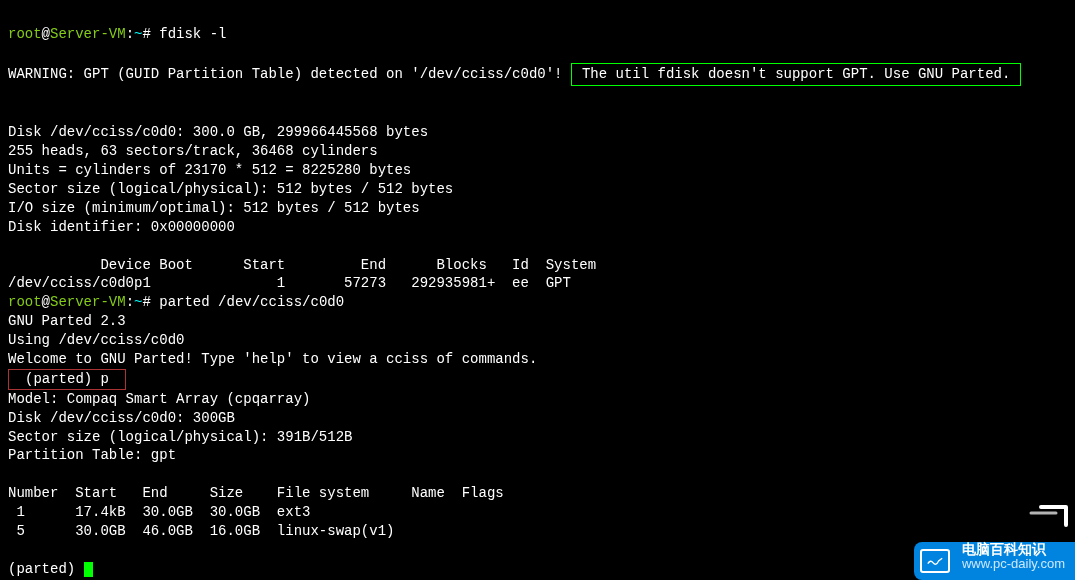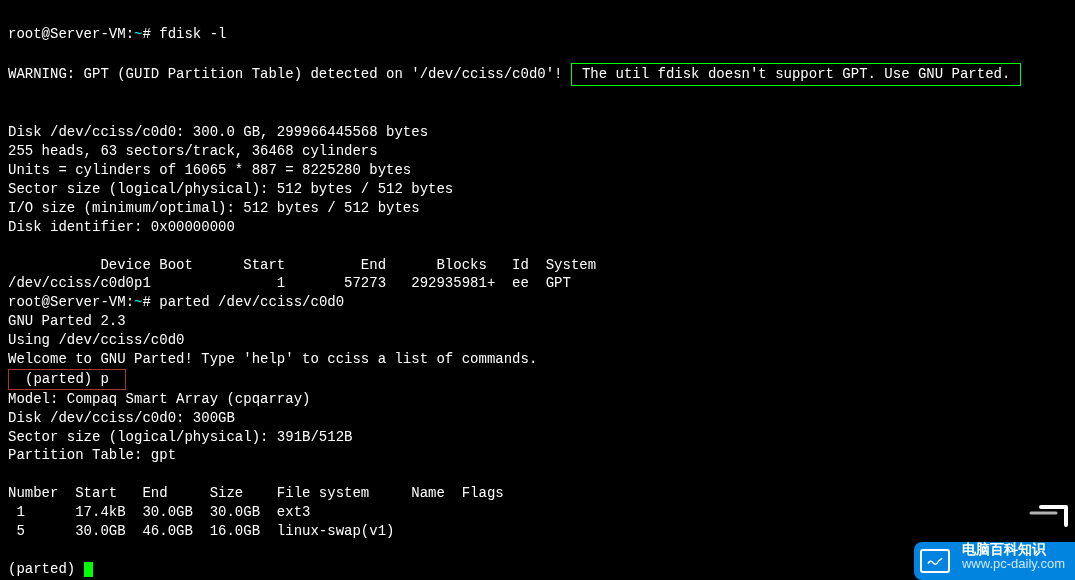--- a/index.html
+++ b/index.html
@@ -15,21 +15,21 @@
       line-height: 1.35;
       width: 1075px;
       height: 580px;
       padding: 6px 8px;
       position: relative;
       overflow: hidden;
     }
     .terminal {
       white-space: pre;
     }
-    .red { color: #ffffff; }
+    .red { color: #84cc16; }
     .cyan { color: #00ffff; }
     .white { color: #ffffff; }
     .green-box {
       border: 1px solid #00ff00;
       padding: 1px 10px;
       display: inline-block;
     }
     .red-box {
       border: 1px solid #aa3333;
       padding: 0 16px;
@@ -105,31 +105,31 @@
 <body>
 
 <div class="terminal">
 <span><span class="red">root</span><span class="white">@</span><span class="red">Server-VM</span><span class="white">:</span><span class="cyan">~</span><span class="white"># </span><span class="white">fdisk -l</span></span>
 <span></span>
 <span><span>WARNING: GPT (GUID Partition Table) detected on '/dev/cciss/c0d0'! </span><span class="green-box">The util fdisk doesn't support GPT. Use GNU Parted.</span></span>
 <span></span>
 <span></span>
 <span>Disk /dev/cciss/c0d0: 300.0 GB, 299966445568 bytes</span>
 <span>255 heads, 63 sectors/track, 36468 cylinders</span>
-<span>Units = cylinders of 16065 * 887 = 8225280 bytes</span>
+<span>Units = cylinders of 23170 * 512 = 8225280 bytes</span>
 <span>Sector size (logical/physical): 512 bytes / 512 bytes</span>
 <span>I/O size (minimum/optimal): 512 bytes / 512 bytes</span>
 <span>Disk identifier: 0x00000000</span>
 <span></span>
 <span>           Device Boot      Start         End      Blocks   Id  System</span>
 <span>/dev/cciss/c0d0p1               1       57273   292935981+  ee  GPT</span>
 <span><span class="red">root</span><span class="white">@</span><span class="red">Server-VM</span><span class="white">:</span><span class="cyan">~</span><span class="white"># </span><span class="white">parted /dev/cciss/c0d0</span></span>
 <span>GNU Parted 2.3</span>
 <span>Using /dev/cciss/c0d0</span>
-<span>Welcome to GNU Parted! Type 'help' to cciss a list of commands.</span>
+<span>Welcome to GNU Parted! Type 'help' to view a cciss of commands.</span>
 <span class="red-box">(parted) p</span>
 <span>Model: Compaq Smart Array (cpqarray)</span>
 <span>Disk /dev/cciss/c0d0: 300GB</span>
 <span>Sector size (logical/physical): 391B/512B</span>
 <span>Partition Table: gpt</span>
 <span></span>
 <span>Number  Start   End     Size    File system     Name  Flags</span>
 <span> 1      17.4kB  30.0GB  30.0GB  ext3</span>
 <span> 5      30.0GB  46.0GB  16.0GB  linux-swap(v1)</span>
 <span></span>

